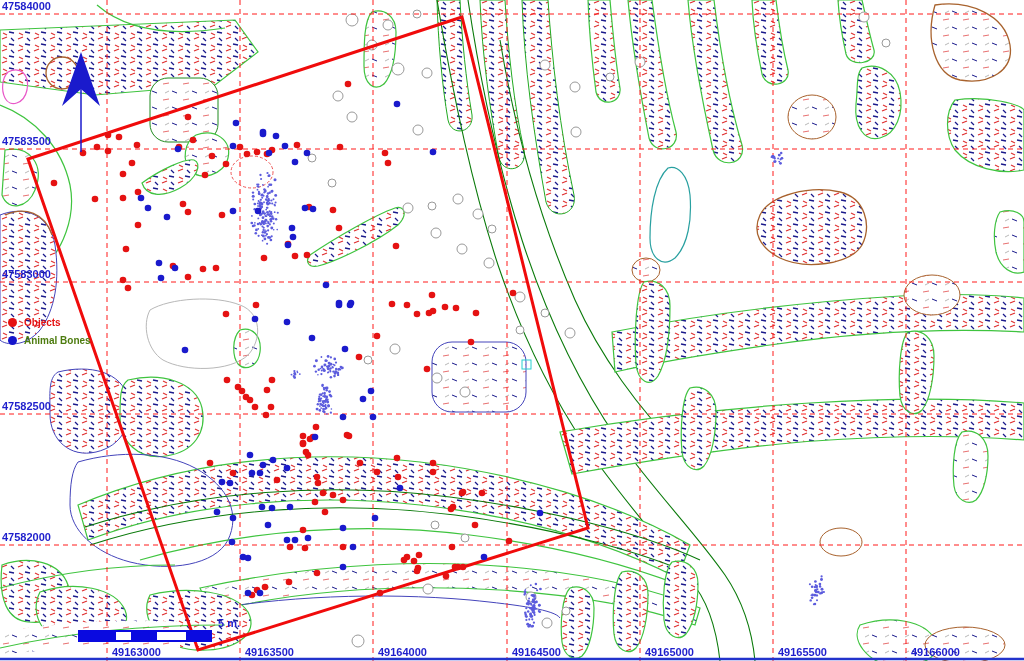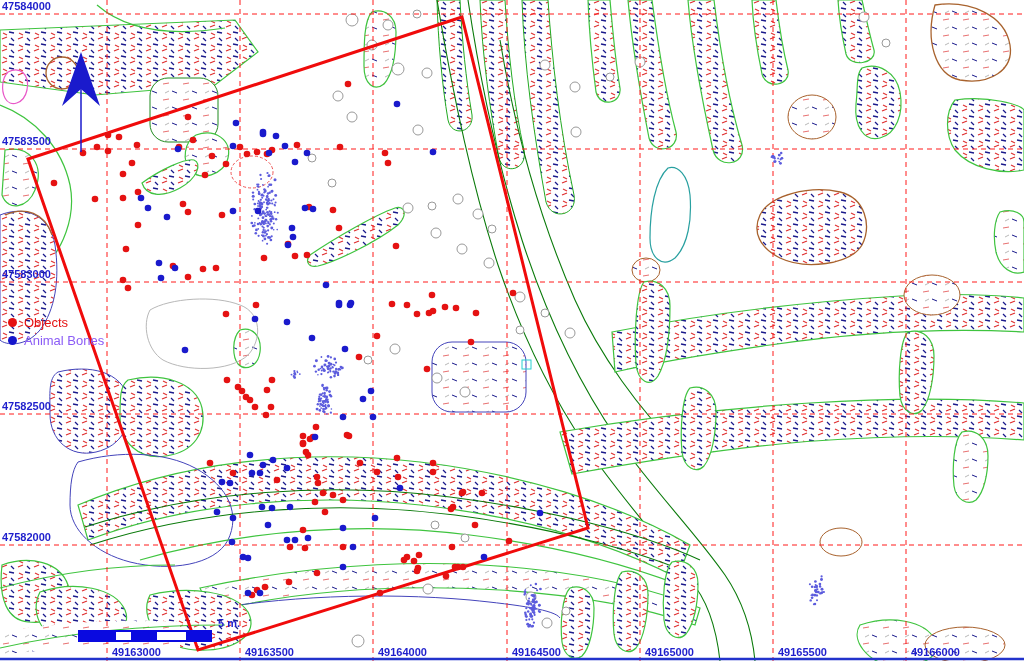--- a/index.html
+++ b/index.html
@@ -18,21 +18,21 @@
   .hB{fill:url(#hatchB);}
   .stone{stroke:#9a9a9a;fill:#fff;stroke-width:1;}
   .gl{stroke:#ff1a1a;stroke-width:1;stroke-dasharray:5 4;fill:none;}
   .cl{fill:#1e1ecc;font:bold 11px "Liberation Sans",sans-serif;}
   .survey{fill:none;stroke:#f00b0b;stroke-width:3;}
   .scale-text{fill:#1e1ecc;font:bold 11px "Liberation Sans",sans-serif;}
   
   .legend{position:absolute;left:8px;top:313px;}
   .legend-row{display:flex;align-items:center;height:18px;}
   .swatch{width:9px;height:9px;border-radius:50%;margin-right:7px;flex:0 0 auto;}
-  .lbl{font-weight:normal;font-size:13px;white-space:nowrap;}
+  .lbl{font-weight:bold;font-size:10px;white-space:nowrap;}
 </style>
 </head>
 <body>
 
 <div class="stage">
 <svg width="1024" height="661" viewBox="0 0 1024 661">
   <defs>
     <pattern id="hatchA" width="16" height="12" patternUnits="userSpaceOnUse">
       <rect width="16" height="12" fill="#ffffff"></rect>
       <path d="M2,3 l5,-2" stroke="#e03030" stroke-width="1.2"></path>
@@ -813,16 +813,16 @@
   <line x1="0" y1="659" x2="1024" y2="659" stroke="#2233cc" stroke-width="2.5"></line>
 </svg>
 
 <div class="legend">
   <div class="legend-row">
     <span class="swatch" style="background: rgb(229, 18, 18);"></span>
     <span class="lbl" style="color: rgb(229, 18, 18);">Objects</span>
   </div>
   <div class="legend-row">
     <span class="swatch" style="background: rgb(21, 21, 204);"></span>
-    <span class="lbl" style="color: #8b5cf6;">Animal Bones</span>
+    <span class="lbl" style="color: #4d7c0f;">Animal Bones</span>
   </div>
 </div>
 </div>
 
 </body></html>

